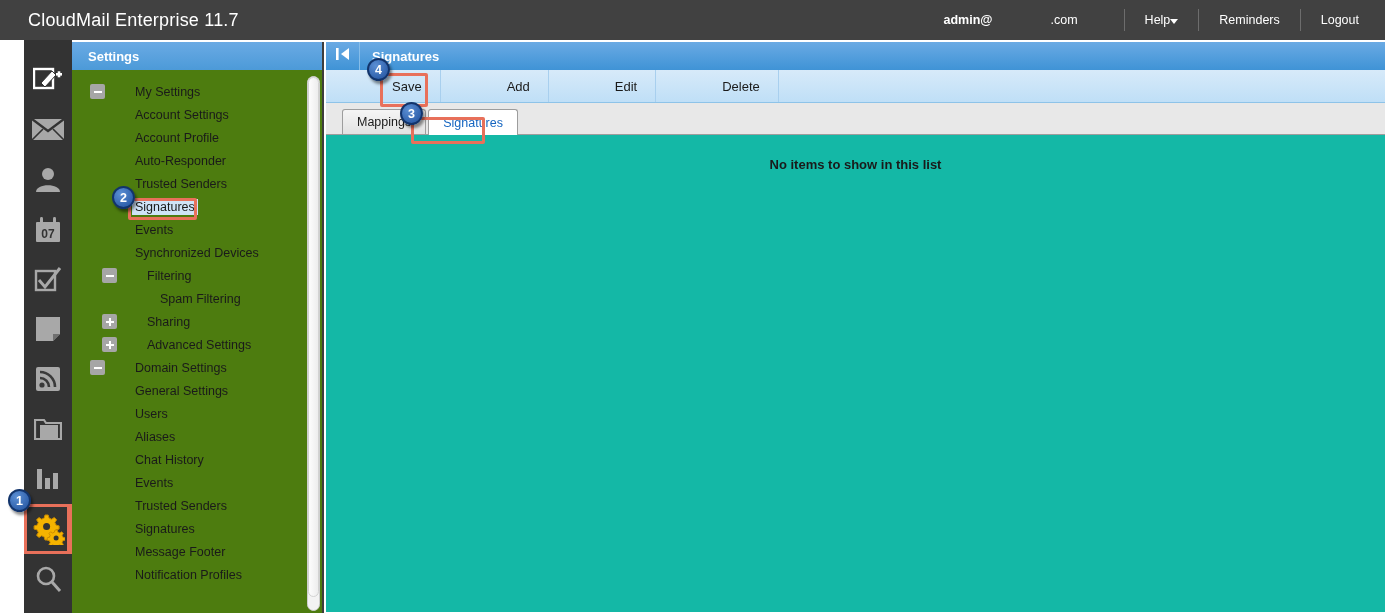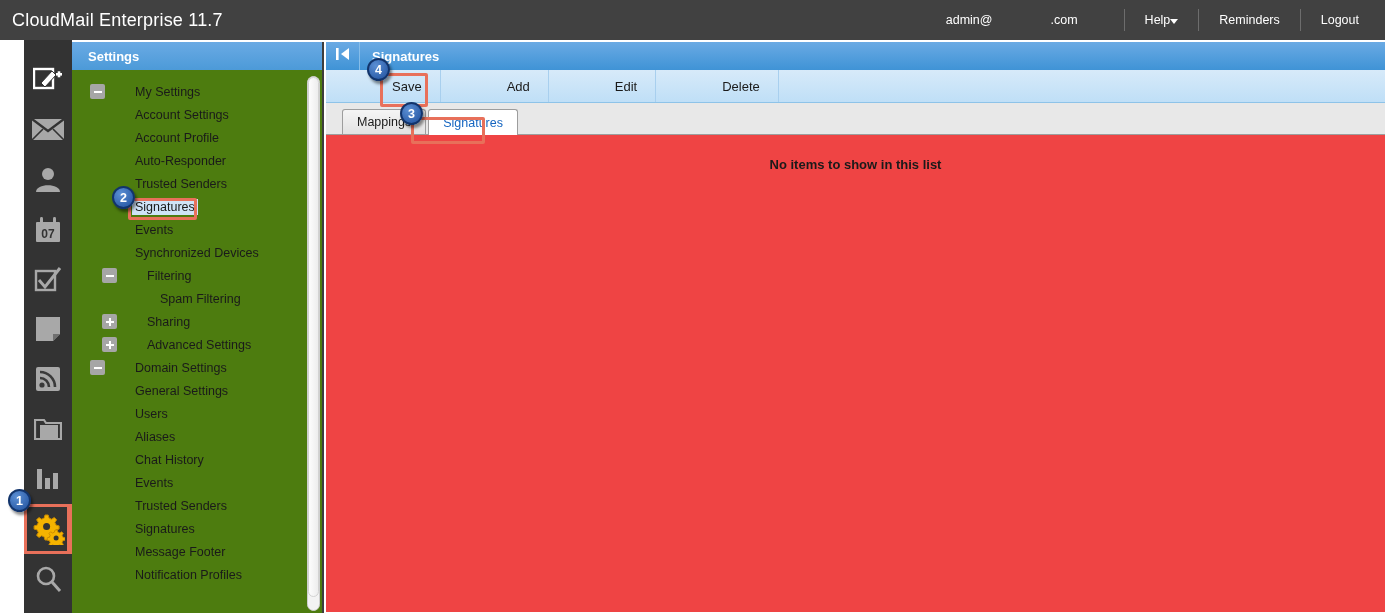--- a/index.html
+++ b/index.html
@@ -12,29 +12,29 @@
   }
   #app { position: relative; width: 1385px; height: 613px; background:#fff; }
 
   
   #topbar {
     position: absolute; left: 0; top: 0; width: 1385px; height: 40px;
     background: #414141;
     display: flex; align-items: center;
   }
   #brand {
-    color: #ffffff; font-size: 18px; padding-left: 12px; letter-spacing: 0.2px;
+    color: #ffffff; font-size: 18px; padding-left: 28px; letter-spacing: 0.2px;
     white-space: nowrap;
   }
   #topnav {
     margin-left: auto; display: flex; align-items: center; height: 100%;
     padding-right: 6px; font-size: 12.5px; color: #ffffff;
   }
   #topnav .acct {
-    font-weight: normal; color:#ffffff; padding: 0 12px; white-space: nowrap;
+    font-weight: bold; color:#ffffff; padding: 0 12px; white-space: nowrap;
   }
   #topnav .domain {
     color:#ffffff; padding: 0 46px 0 46px; white-space: nowrap;
   }
   #topnav .sep {
     width: 1px; height: 22px; background: #6d6d6d;
   }
   #topnav .navitem {
     padding: 0 20px; color:#ffffff; white-space: nowrap;
     display:flex; align-items:center; cursor: default;
@@ -147,21 +147,21 @@
     height: 25px; padding: 0 14px; display:flex; align-items:center;
     font-size: 12.5px; border: 1px solid #9d9d9d; border-bottom: none;
     border-radius: 3px 3px 0 0; margin-right: 2px;
     background: linear-gradient(#f5f5f5,#e2e2e2); color:#1a1a1a;
     position: relative;
   }
   .tab.active {
     background: #ffffff; color: #1565c0; margin-bottom: -1px; height: 26px;
   }
   #content-body {
-    height: 477px; background: #ef4444; padding-top: 22px;
+    height: 477px; background: #14b8a6; padding-top: 22px;
   }
   #empty-msg {
     text-align: center; font-size: 13px; font-weight: bold; color:#1a1a1a;
   }
 
   
   .marker-box {
     position: absolute; border: 3px solid #e8705a; border-radius: 2px;
     pointer-events: none;
   }

